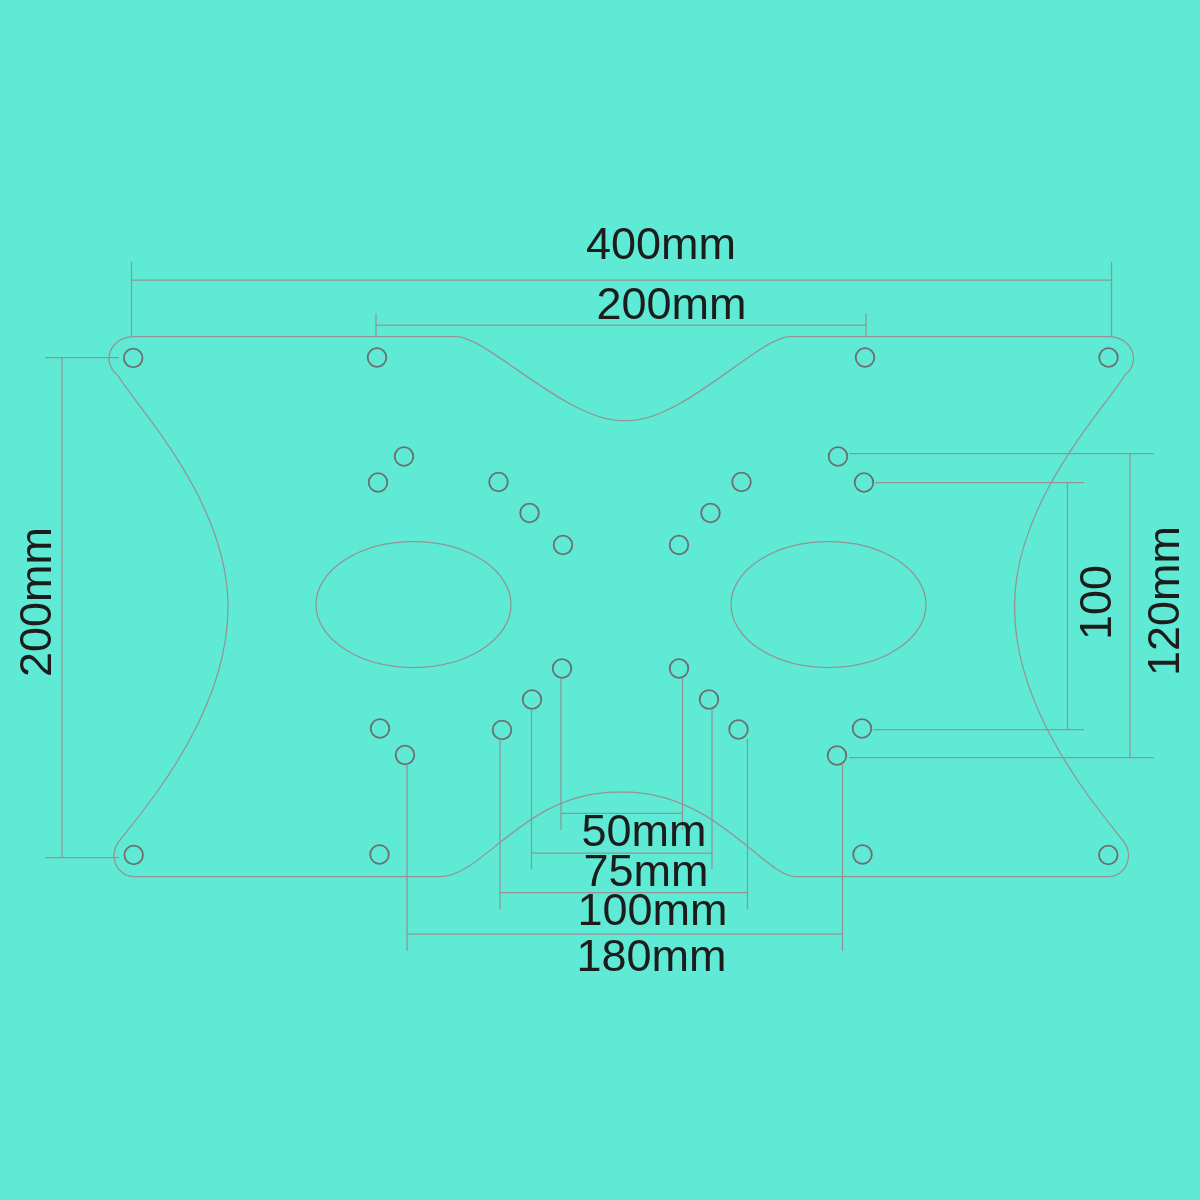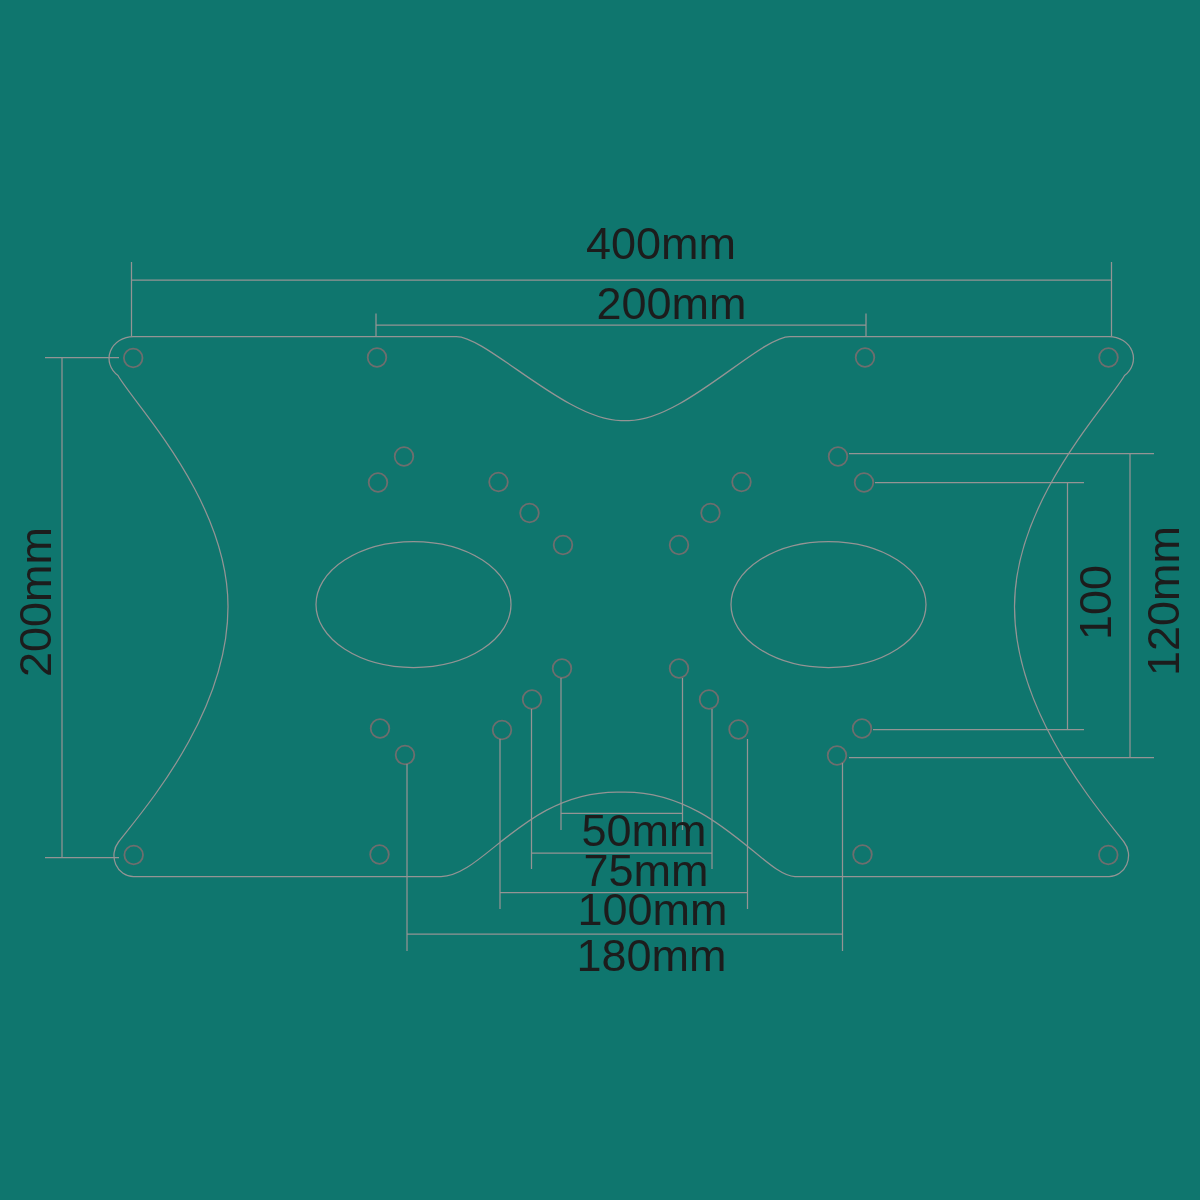--- a/index.html
+++ b/index.html
@@ -1,16 +1,16 @@
 <!DOCTYPE html>
 <html><head>
 <meta charset="utf-8">
 <style>
   html,body{margin:0;padding:0;background:#ffffff;}
-  .wrap{width:1200px;height:1200px;background:#0f766e;}
+  .wrap{width:1200px;height:1200px;background:#5eead4;}
   text{font-family:"Liberation Sans", sans-serif;fill:#1c1c1c;}
 </style>
 </head>
 <body>
 <div class="wrap">
 <svg width="1200" height="1200" viewBox="0 0 1200 1200" xmlns="http://www.w3.org/2000/svg">
   <g fill="none" stroke="#949494" stroke-width="1.25">
 
     <path d="M 133.5 336.5
              L 456.5 336.5

